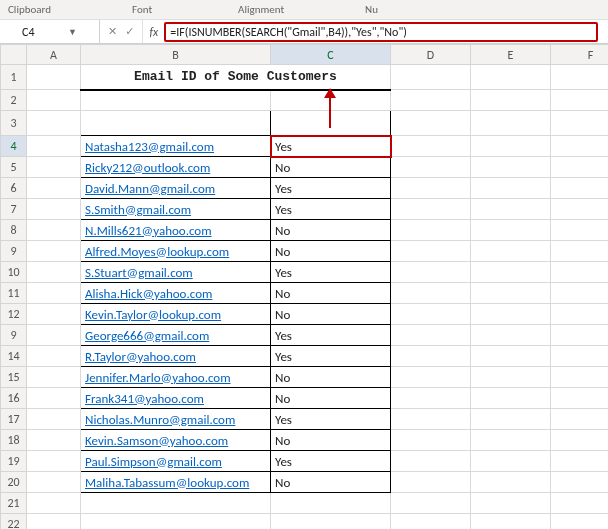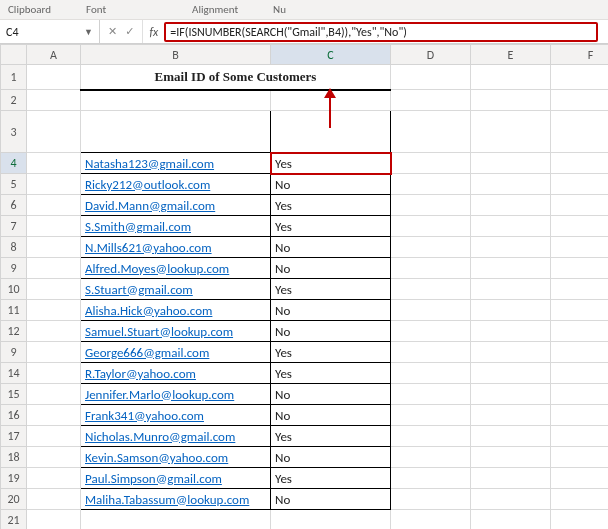--- a/index.html
+++ b/index.html
@@ -16,34 +16,34 @@
   .ribbon-strip {
     height: 20px;
     background: #f3f2f1;
     display: flex;
     align-items: center;
     padding: 0 8px;
     font-size: 11px;
     color: #666;
     border-bottom: 1px solid #e1dfdd;
   }
-  .ribbon-strip .rib-label { margin-right: 35px; }
+  .ribbon-strip .rib-label { margin-right: 81px; }
   .formula-row {
     display: flex;
     align-items: stretch;
     height: 24px;
     border-bottom: 1px solid #d0d0d0;
     background: #fff;
   }
   .name-box {
     width: 100px;
     border-right: 1px solid #d0d0d0;
     display: flex;
     align-items: center;
-    padding: 0 6px;
+    padding: 0 22px;
     font-size: 12px;
     justify-content: space-between;
     background: #fff;
   }
   .name-box .dd { color: #666; font-size: 9px; }
   .fx-area {
     display: flex;
     align-items: center;
     flex: 1;
     position: relative;
@@ -107,21 +107,21 @@
   .col-D { width: 80px; }
   .col-E { width: 80px; }
   .col-F { width: 80px; }
 
   .title-cell {
     font-size: 17px;
     font-weight: bold;
     text-align: center;
     border: none !important;
     border-bottom: 2px solid #000 !important;
-    font-family: Liberation Serif, serif;
+    font-family: Liberation Mono, monospace;
   }
   .th-cell {
     background: #2f5597;
     color: #fff;
     font-weight: bold;
     font-size: 15px;
     text-align: center;
     border: 1px solid #000 !important;
     font-family: Georgia, 'Times New Roman', serif;
   }
@@ -133,21 +133,21 @@
   }
   .res-cell {
     border: 1px solid #000 !important;
   }
   .sel-cell {
     outline: 2px solid #c00000;
     outline-offset: -1px;
     position: relative;
   }
   .row-hdr.sel, .col-hdr.sel { background: #d9e1ec; color: #0f6e3c; }
-  .row3 td.cell { height: 42px; }
+  .row3 td.cell { height: 25px; }
   .row1 td.cell { height: 25px; }
 
   .arrow-ann {
     position: absolute;
     left: 320px;
     top: 44px;
     pointer-events: none;
   }
   .arrow-ann svg { display:block; }
 
@@ -308,21 +308,21 @@
     <td class="cell "></td>
     <td class="cell email-cell"><span>Alisha.Hick@yahoo.com</span></td>
     <td class="cell res-cell "><span>No</span></td>
     <td class="cell "></td>
           <td class="cell "></td>
           <td class="cell "></td>
         </tr>
         <tr>
           <th class="row-hdr ">12</th>
     <td class="cell "></td>
-    <td class="cell email-cell"><span>Samuel.Stuart@lookup.com</span></td>
+    <td class="cell email-cell"><span>Kevin.Taylor@lookup.com</span></td>
     <td class="cell res-cell "><span>No</span></td>
     <td class="cell "></td>
           <td class="cell "></td>
           <td class="cell "></td>
         </tr>
         <tr>
           <th class="row-hdr ">9</th>
     <td class="cell "></td>
     <td class="cell email-cell"><span>George666@gmail.com</span></td>
     <td class="cell res-cell "><span>Yes</span></td>
@@ -335,21 +335,21 @@
     <td class="cell "></td>
     <td class="cell email-cell"><span>R.Taylor@yahoo.com</span></td>
     <td class="cell res-cell "><span>Yes</span></td>
     <td class="cell "></td>
           <td class="cell "></td>
           <td class="cell "></td>
         </tr>
         <tr>
           <th class="row-hdr ">15</th>
     <td class="cell "></td>
-    <td class="cell email-cell"><span>Jennifer.Marlo@lookup.com</span></td>
+    <td class="cell email-cell"><span>Jennifer.Marlo@yahoo.com</span></td>
     <td class="cell res-cell "><span>No</span></td>
     <td class="cell "></td>
           <td class="cell "></td>
           <td class="cell "></td>
         </tr>
         <tr>
           <th class="row-hdr ">16</th>
     <td class="cell "></td>
     <td class="cell email-cell"><span>Frank341@yahoo.com</span></td>
     <td class="cell res-cell "><span>No</span></td>

